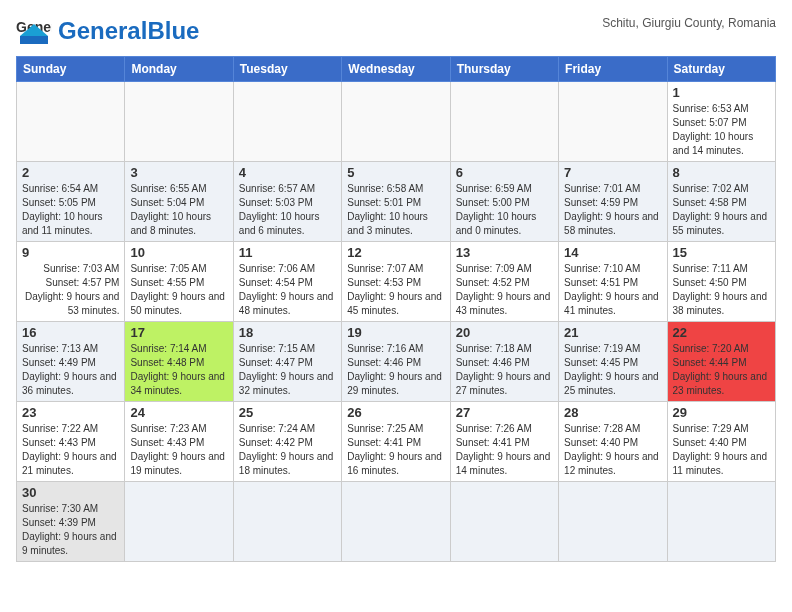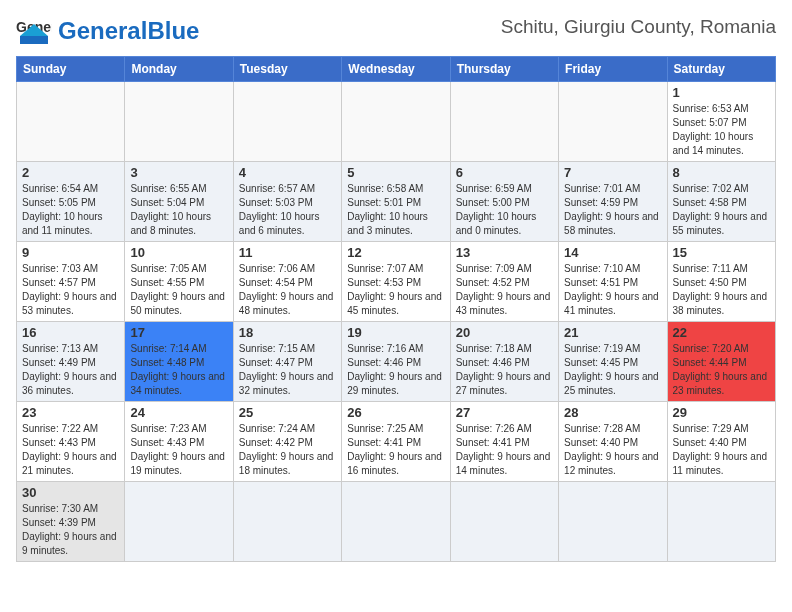--- a/index.html
+++ b/index.html
@@ -41,21 +41,21 @@
     }
     .title-section {
       text-align: right;
     }
     .month-title {
       font-size: 32px;
       font-weight: bold;
       color: #333;
     }
     .location {
-      font-size: 19px;
+      font-size: 12px;
       color: #555;
     }
     .calendar {
       width: 100%;
       border-collapse: collapse;
       border: 1px solid #ccc;
     }
     .calendar th {
       background: #3a6cc8;
       color: #fff;
@@ -183,21 +183,21 @@
           <td style="background: rgb(238, 242, 247);">
             <span class="day-number">8</span>
             <div class="day-info" style="white-space: pre-line;">Sunrise: 7:02 AM
 Sunset: 4:58 PM
 Daylight: 9 hours and 55 minutes.</div>
           </td>
         </tr>
         <tr>
           <td>
             <span class="day-number">9</span>
-            <div class="day-info" style="white-space: pre-line;">Sunrise: 7:03 AM
+            <div class="day-info" style="white-space: pre-line; text-align: right;">Sunrise: 7:03 AM
 Sunset: 4:57 PM
 Daylight: 9 hours and 53 minutes.</div>
           </td>
           <td>
             <span class="day-number">10</span>
             <div class="day-info" style="white-space: pre-line;">Sunrise: 7:05 AM
 Sunset: 4:55 PM
 Daylight: 9 hours and 50 minutes.</div>
           </td>
           <td>
@@ -231,21 +231,21 @@
 Daylight: 9 hours and 38 minutes.</div>
           </td>
         </tr>
         <tr>
           <td style="background: rgb(238, 242, 247);">
             <span class="day-number">16</span>
             <div class="day-info" style="white-space: pre-line;">Sunrise: 7:13 AM
 Sunset: 4:49 PM
 Daylight: 9 hours and 36 minutes.</div>
           </td>
-          <td style="background: #3b82f6;">
+          <td style="background: #bef264;">
             <span class="day-number">17</span>
             <div class="day-info" style="white-space: pre-line;">Sunrise: 7:14 AM
 Sunset: 4:48 PM
 Daylight: 9 hours and 34 minutes.</div>
           </td>
           <td style="background: rgb(238, 242, 247);">
             <span class="day-number">18</span>
             <div class="day-info" style="white-space: pre-line;">Sunrise: 7:15 AM
 Sunset: 4:47 PM
 Daylight: 9 hours and 32 minutes.</div>

